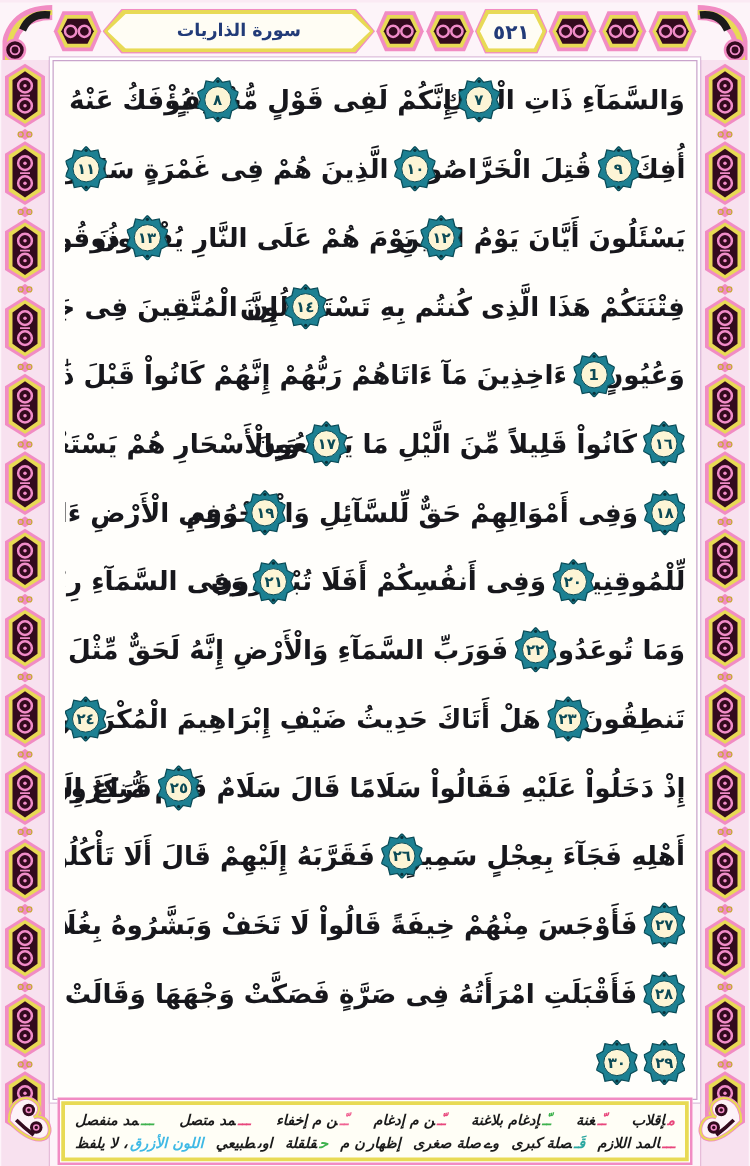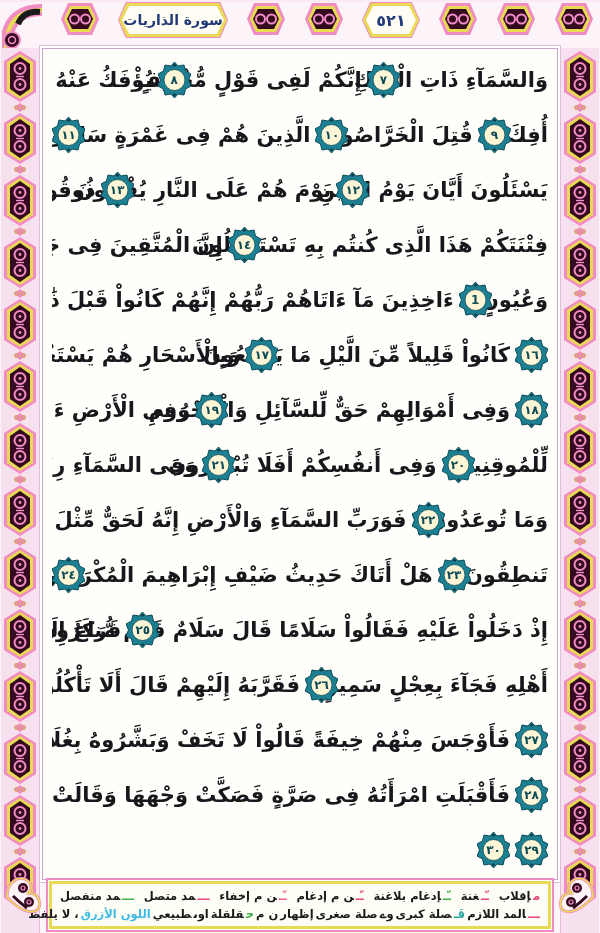--- a/index.html
+++ b/index.html
@@ -1,20 +1,20 @@
 <!DOCTYPE html>
 <html lang="ar"><head>
 <meta charset="utf-8">
 <style>
   html,body{margin:0;padding:0;}
   body{width:600px;height:933px;background:#ffffff;font-family:"DejaVu Sans",sans-serif;}
   .page{position:relative;width:600px;height:933px;overflow:hidden;background:#fdf4f9;}
 
   
-  .header{position:absolute;top:2px;left:2px;right:2px;height:46px;display:flex;align-items:flex-start;gap:18px;z-index:5;}
+  .header{position:absolute;top:2px;left:2px;right:2px;height:46px;display:flex;align-items:center;gap:0;z-index:5;}
   .corner{width:40px;height:46px;flex:0 0 auto;}
   .hmed{width:40px;height:34px;flex:0 0 auto;}
   .cart{position:relative;height:36px;flex:1 1 auto;min-width:110px;}
   .cart .l1{position:absolute;inset:0;background:#f18cc3;clip-path:polygon(7% 0,93% 0,100% 50%,93% 100%,7% 100%,0 50%);}
   .cart .l2{position:absolute;inset:1px;background:#e8da55;clip-path:polygon(7% 0,93% 0,100% 50%,93% 100%,7% 100%,0 50%);}
   .cart .l3{position:absolute;inset:4px;background:#fffdf4;clip-path:polygon(7% 0,93% 0,100% 50%,93% 100%,7% 100%,0 50%);}
   .cart-txt{position:absolute;inset:0;display:flex;align-items:center;justify-content:center;
     color:#223b78;font-weight:bold;font-size:14px;direction:rtl;white-space:nowrap;}
   .hex{position:relative;width:58px;height:36px;flex:0 0 auto;}
   .hex .l1{position:absolute;inset:0;background:#f18cc3;clip-path:polygon(14% 0,86% 0,100% 50%,86% 100%,14% 100%,0 50%);}
@@ -44,21 +44,21 @@
     font-size:12px;font-weight:bold;color:#0c4a56;}
 
   
   .legend{position:absolute;left:46px;right:46px;top:878px;height:50px;background:#ffffff;
     border:2px solid #f18cc3;z-index:3;}
   .legend-inner{position:absolute;inset:1px;border:3px solid #e8da55;display:flex;flex-direction:column;
     justify-content:space-evenly;padding:1px 7px;background:#fffef6;}
   .lrow{display:flex;direction:rtl;justify-content:space-between;align-items:center;
     font-size:11.5px;font-weight:bold;color:#1a1a1a;}
   .litem{white-space:nowrap;}
-  .lpart{margin:16px 1px;}
+  .lpart{margin:16px 1px;font-style:italic;}
 
   .heart{position:absolute;top:870px;width:46px;height:54px;z-index:4;line-height:0;}
   #heartL{left:1px;}
   #heartR{right:1px;transform:scaleX(-1);}
   .topline{position:absolute;top:0;left:0;right:0;height:2px;background:#fbeaf4;}
 </style>
 </head>
 <body>
 
 <div class="page">

